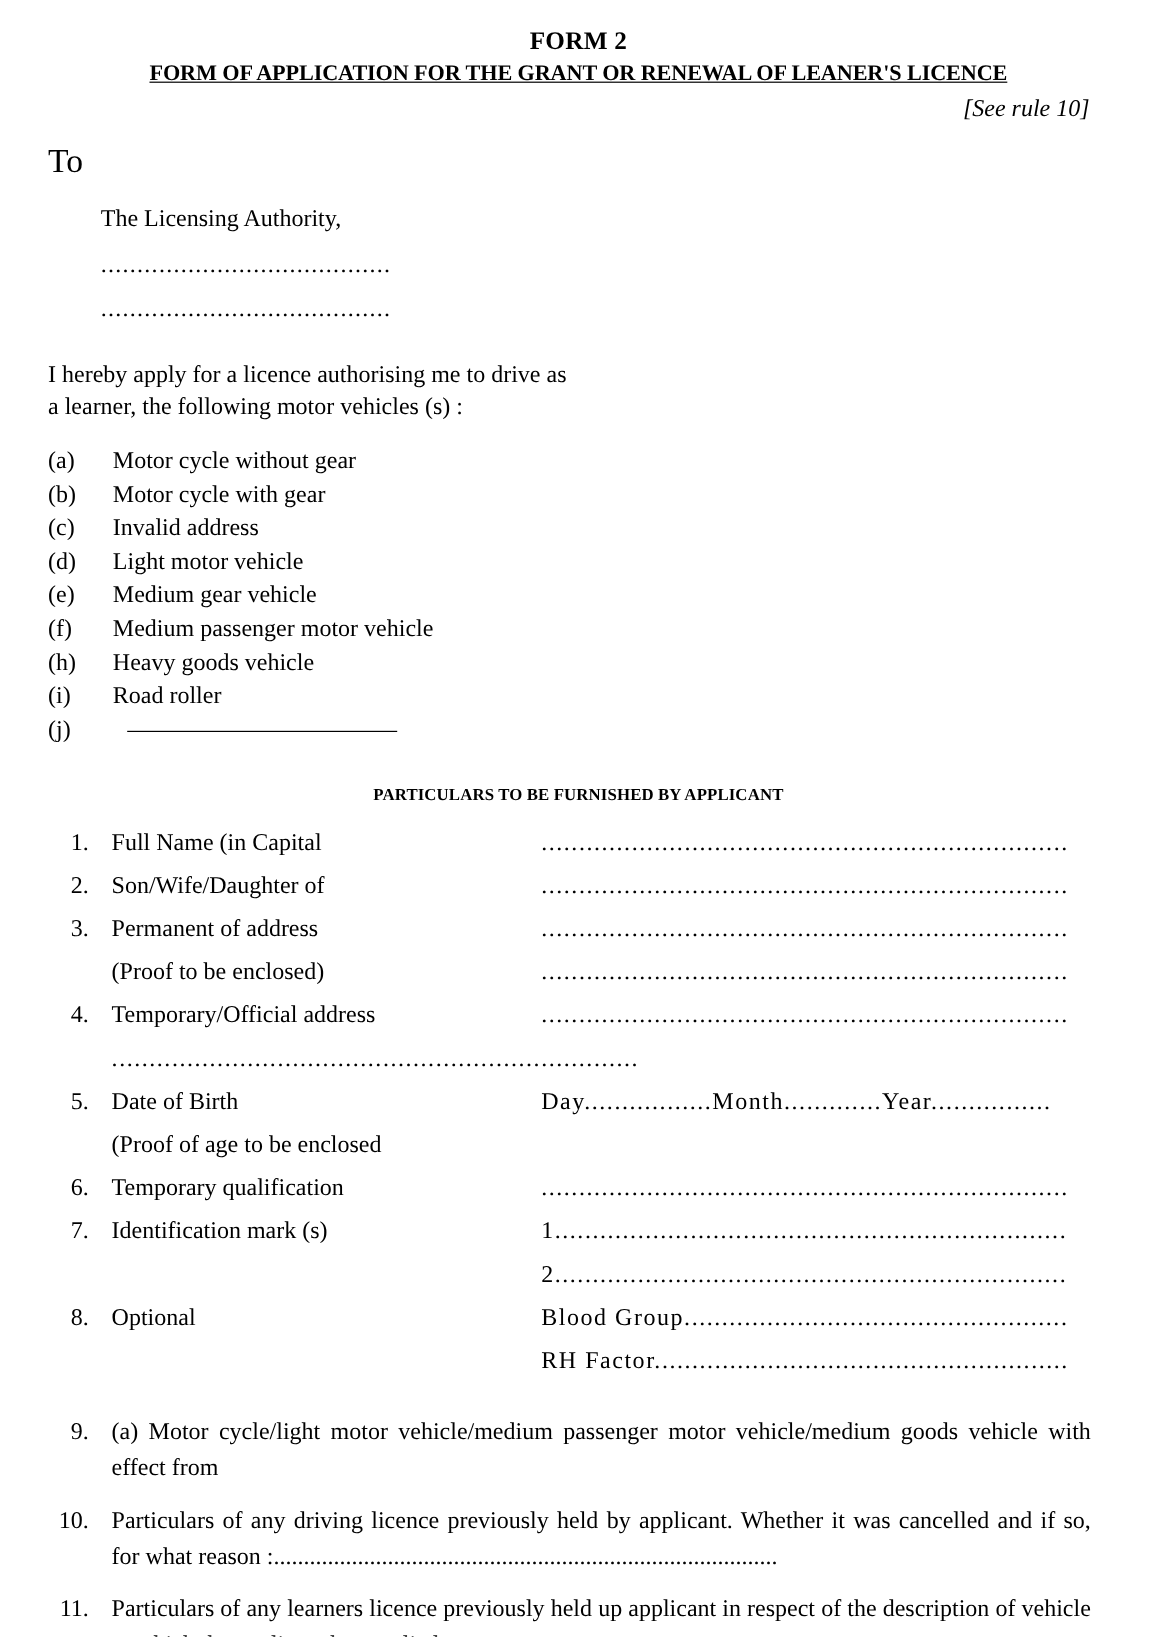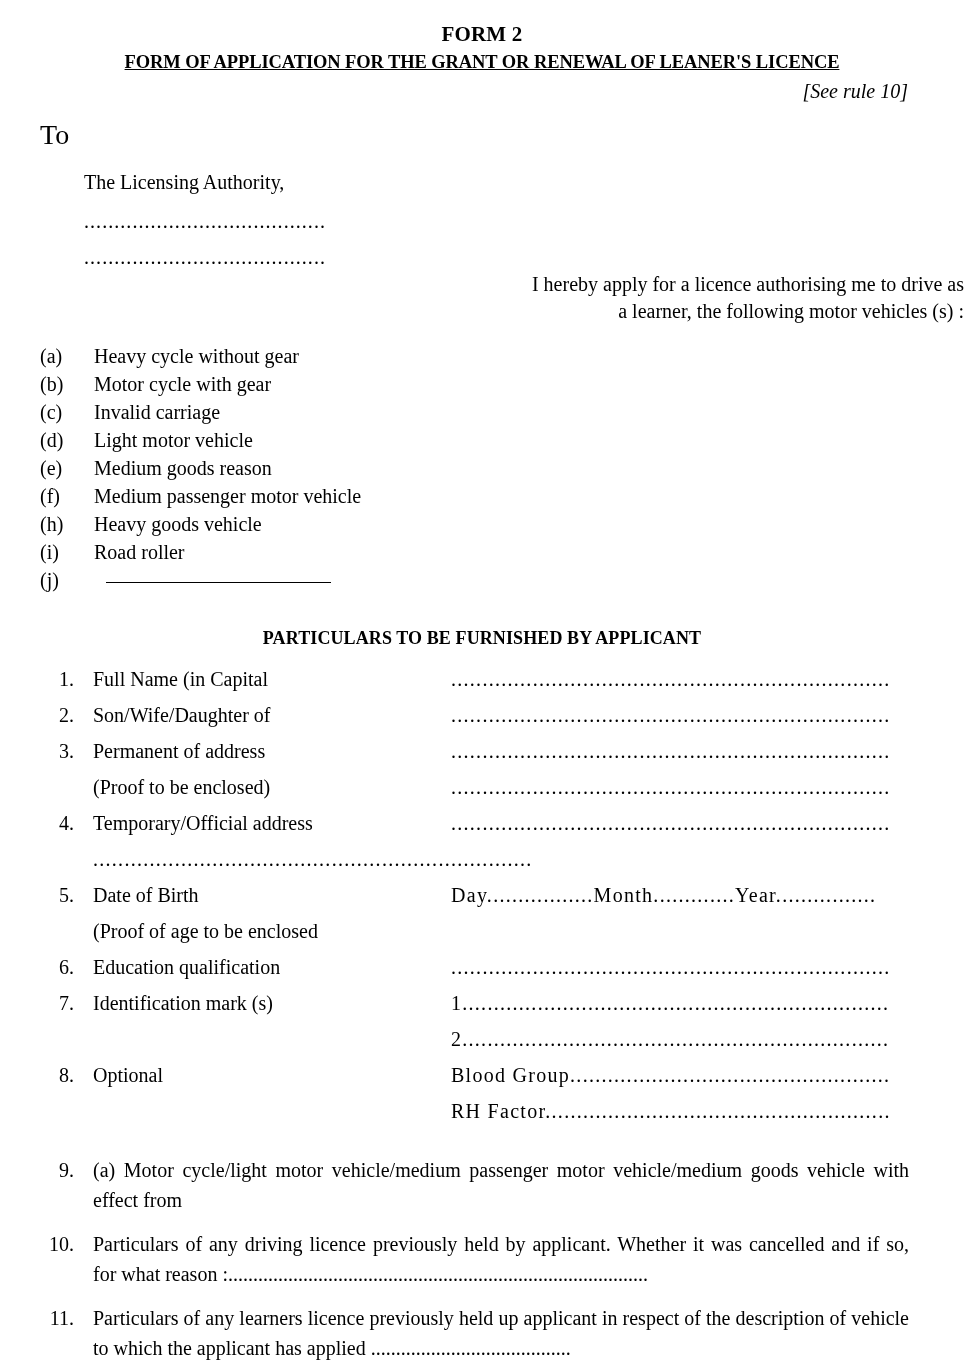--- a/index.html
+++ b/index.html
@@ -68,24 +68,23 @@
     height: 20px;
     line-height: 20px;
     font-size: 20px;
     letter-spacing: 1.05px;
     white-space: nowrap;
     overflow: hidden;
   }
 
   .intro {
     font-size: 20px;
-    margin: 4px 0 0 40px;
+    margin: 32px 0 0 40px;
     line-height: 1.32;
     white-space: pre-line;
-    text-align: right;
   }
 
   
   .veh-list {
     margin: 18px 0 0 0;
     padding: 0;
     list-style: none;
   }
   .veh-row {
     display: flex;
@@ -107,21 +106,21 @@
     border-bottom: 1.6px solid #000;
     margin-left: 12px;
     position: relative;
     top: -4px;
   }
 
   
   .sec-head {
     text-align: center;
     font-weight: bold;
-    font-size: 18px;
+    font-size: 14px;
     margin: 34px 0 0 0;
     letter-spacing: 0.1px;
   }
 
   
   .part-list {
     margin: 12px 0 0 0;
   }
   .part-row {
     display: flex;
@@ -198,37 +197,37 @@
   <div class="addressee">The Licensing Authority,</div>
   <div class="dotline-short">........................................</div>
   <div class="dotline-short">........................................</div>
 
   <div class="intro">I hereby apply for a licence authorising me to drive as
 a learner, the following motor vehicles (s) :</div>
 
   <div class="veh-list" id="vehicle-class-list">
       <div class="veh-row">
         <span class="veh-key">(a)</span>
-        <span class="veh-label">Heavy cycle without gear</span>
+        <span class="veh-label">Motor cycle without gear</span>
       </div>
       <div class="veh-row">
         <span class="veh-key">(b)</span>
         <span class="veh-label">Motor cycle with gear</span>
       </div>
       <div class="veh-row">
         <span class="veh-key">(c)</span>
-        <span class="veh-label">Invalid carriage</span>
+        <span class="veh-label">Invalid address</span>
       </div>
       <div class="veh-row">
         <span class="veh-key">(d)</span>
         <span class="veh-label">Light motor vehicle</span>
       </div>
       <div class="veh-row">
         <span class="veh-key">(e)</span>
-        <span class="veh-label">Medium goods reason</span>
+        <span class="veh-label">Medium gear vehicle</span>
       </div>
       <div class="veh-row">
         <span class="veh-key">(f)</span>
         <span class="veh-label">Medium passenger motor vehicle</span>
       </div>
       <div class="veh-row">
         <span class="veh-key">(h)</span>
         <span class="veh-label">Heavy goods vehicle</span>
       </div>
       <div class="veh-row">
@@ -277,21 +276,21 @@
         <span class="part-label">Date of Birth</span>
         <span class="part-value dots-fill">Day.................Month.............Year................</span>
       </div>
       <div class="part-row">
         <span class="part-num"></span>
         <span class="part-label">(Proof of age to be enclosed</span>
         <span class="part-value dots-fill"></span>
       </div>
       <div class="part-row">
         <span class="part-num">6.</span>
-        <span class="part-label">Education qualification</span>
+        <span class="part-label">Temporary qualification</span>
         <span class="part-value dots-fill">...........................................................................</span>
       </div>
       <div class="part-row">
         <span class="part-num">7.</span>
         <span class="part-label">Identification mark (s)</span>
         <span class="part-value dots-fill">1.........................................................................</span>
       </div>
       <div class="part-row">
         <span class="part-num"></span>
         <span class="part-label"></span>

